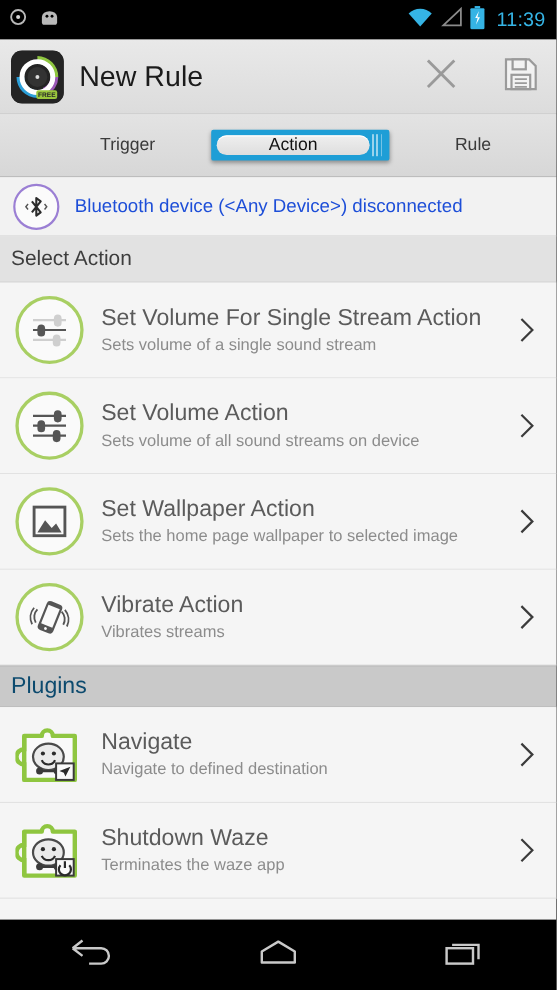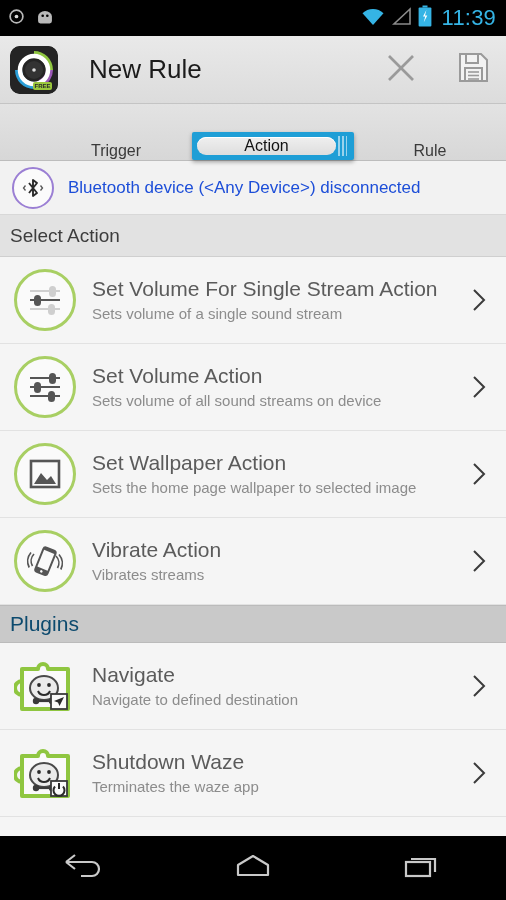--- a/index.html
+++ b/index.html
@@ -24,36 +24,35 @@
     background: #000000;
     display: flex;
     align-items: center;
     padding: 0 8px;
     box-sizing: border-box;
   }
   .sb-left { display: flex; align-items: center; gap: 10px; }
   .sb-right { margin-left: auto; display: flex; align-items: center; gap: 6px; }
   .sb-time {
     color: #35b4e5;
-    font-size: 22px;
+    font-size: 18px;
     letter-spacing: 0.2px;
     padding-left: 4px;
     padding-right: 2px;
   }
 
   
   .actionbar {
     height: 68px;
     background: linear-gradient(to bottom, #e9e9e9 0%, #dcdcdc 100%);
     display: flex;
     align-items: center;
     padding: 0 12px 0 10px;
     box-sizing: border-box;
     border-bottom: 1px solid #c4c4c4;
-    gap: 17px;
   }
   .app-logo {
     width: 48px; height: 48px;
     border-radius: 10px;
     position: relative;
     overflow: hidden;
     background: #1d1d1d;
     flex: 0 0 auto;
   }
   .app-title {
@@ -63,21 +62,21 @@
     font-weight: normal;
   }
   .ab-actions { margin-left: auto; display: flex; align-items: center; gap: 30px; }
   .ab-btn { width: 42px; height: 42px; display: flex; align-items: center; justify-content: center; }
 
   
   .tabbar {
     height: 56px;
     background: linear-gradient(to bottom, #e3e3e3 0%, #d7d7d7 100%);
     display: flex;
-    align-items: flex-end;
+    align-items: center;
     border-bottom: 1px solid #bdbdbd;
     position: relative;
     padding-left: 40px;
   }
   .tab {
     flex: 1;
     display: flex;
     align-items: center;
     justify-content: center;
     font-size: 16px;

